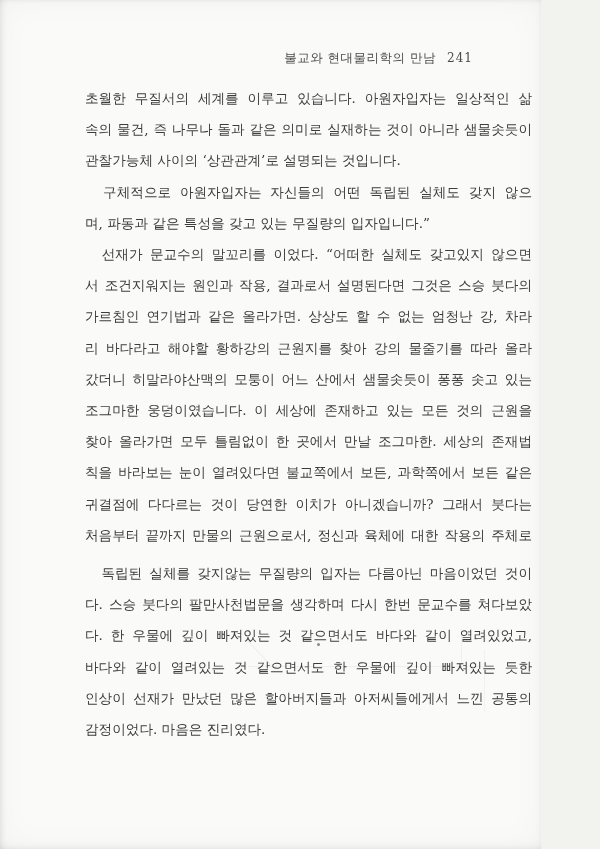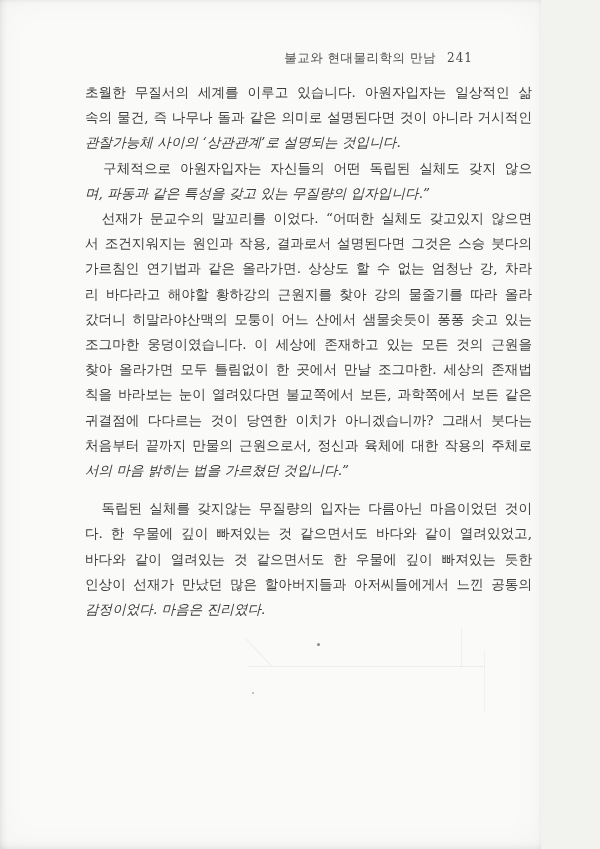--- a/index.html
+++ b/index.html
@@ -35,24 +35,24 @@
     font-size:13.6px;
     line-height:25.2px;
   }
   .paragraph{margin:0;}
   .paragraph.gap{margin-top:13px;}
   .line{
     white-space:pre-wrap;
     word-break:keep-all;
     text-align:justify;
     text-align-last:justify;
+    margin-top:6px;
   }
   .line.para-end{
     text-align-last:left;
-    font-style:italic;
   }
   
   .artifact{position:absolute;pointer-events:none;}
   .speck-1{left:317px;top:643px;width:3px;height:3px;border-radius:50%;background:rgba(45,45,45,0.55);}
   .speck-2{left:252px;top:692px;width:2px;height:2px;border-radius:50%;background:rgba(60,60,60,0.40);}
   .ghost-h{left:248px;top:666px;width:237px;height:1px;background:rgba(20,20,20,0.05);}
   .ghost-v1{left:461px;top:628px;width:1px;height:39px;background:rgba(20,20,20,0.045);}
   .ghost-v2{left:484px;top:650px;width:1px;height:62px;background:rgba(20,20,20,0.04);}
   .ghost-diag{left:246px;top:638px;width:38px;height:1px;background:rgba(20,20,20,0.05);transform:rotate(47deg);transform-origin:0 0;}
 </style>
@@ -62,42 +62,42 @@
 <div class="page">
 
   <header class="running-head">
     <span>불교와 현대물리학의 만남</span>
     <span class="pageno">241</span>
   </header>
 
   <main class="text-column">
       <div class="paragraph">
         <div class="line">초월한 무질서의 세계를 이루고 있습니다. 아원자입자는 일상적인 삶</div>
-        <div class="line">속의 물건, 즉 나무나 돌과 같은 의미로 설명된다면 것이 아니라 거시적인</div>
+        <div class="line">속의 물건, 즉 나무나 돌과 같은 의미로 실재하는 것이 아니라 샘물솟듯이</div>
         <div class="line para-end">관찰가능체 사이의 ‘상관관계’로 설명되는 것입니다.</div>
       </div>
       <div class="paragraph">
         <div class="line">　구체적으로 아원자입자는 자신들의 어떤 독립된 실체도 갖지 않으</div>
         <div class="line para-end">며, 파동과 같은 특성을 갖고 있는 무질량의 입자입니다.”</div>
       </div>
       <div class="paragraph">
         <div class="line">　선재가 문교수의 말꼬리를 이었다. “어떠한 실체도 갖고있지 않으면</div>
         <div class="line">서 조건지워지는 원인과 작용, 결과로서 설명된다면 그것은 스승 붓다의</div>
         <div class="line">가르침인 연기법과 같은 올라가면. 상상도 할 수 없는 엄청난 강, 차라</div>
         <div class="line">리 바다라고 해야할 황하강의 근원지를 찾아 강의 물줄기를 따라 올라</div>
         <div class="line">갔더니 히말라야산맥의 모퉁이 어느 산에서 샘물솟듯이 퐁퐁 솟고 있는</div>
         <div class="line">조그마한 웅덩이였습니다. 이 세상에 존재하고 있는 모든 것의 근원을</div>
         <div class="line">찾아 올라가면 모두 틀림없이 한 곳에서 만날 조그마한. 세상의 존재법</div>
         <div class="line">칙을 바라보는 눈이 열려있다면 불교쪽에서 보든, 과학쪽에서 보든 같은</div>
         <div class="line">귀결점에 다다르는 것이 당연한 이치가 아니겠습니까? 그래서 붓다는</div>
         <div class="line">처음부터 끝까지 만물의 근원으로서, 정신과 육체에 대한 작용의 주체로</div>
-        <div class="line para-end">서의 마음 밝히는 법을 가르쳤던 것입니다.”</div>
       </div>
       <div class="paragraph gap">
         <div class="line">　독립된 실체를 갖지않는 무질량의 입자는 다름아닌 마음이었던 것이</div>
+        <div class="line">다. 스승 붓다의 팔만사천법문을 생각하며 다시 한번 문교수를 쳐다보았</div>
         <div class="line">다. 한 우물에 깊이 빠져있는 것 같으면서도 바다와 같이 열려있었고,</div>
         <div class="line">바다와 같이 열려있는 것 같으면서도 한 우물에 깊이 빠져있는 듯한</div>
         <div class="line">인상이 선재가 만났던 많은 할아버지들과 아저씨들에게서 느낀 공통의</div>
         <div class="line para-end">감정이었다. 마음은 진리였다.</div>
       </div>
     </main>
 
   <span class="artifact speck-1"></span>
   <span class="artifact speck-2"></span>
   <span class="artifact ghost-h"></span>

